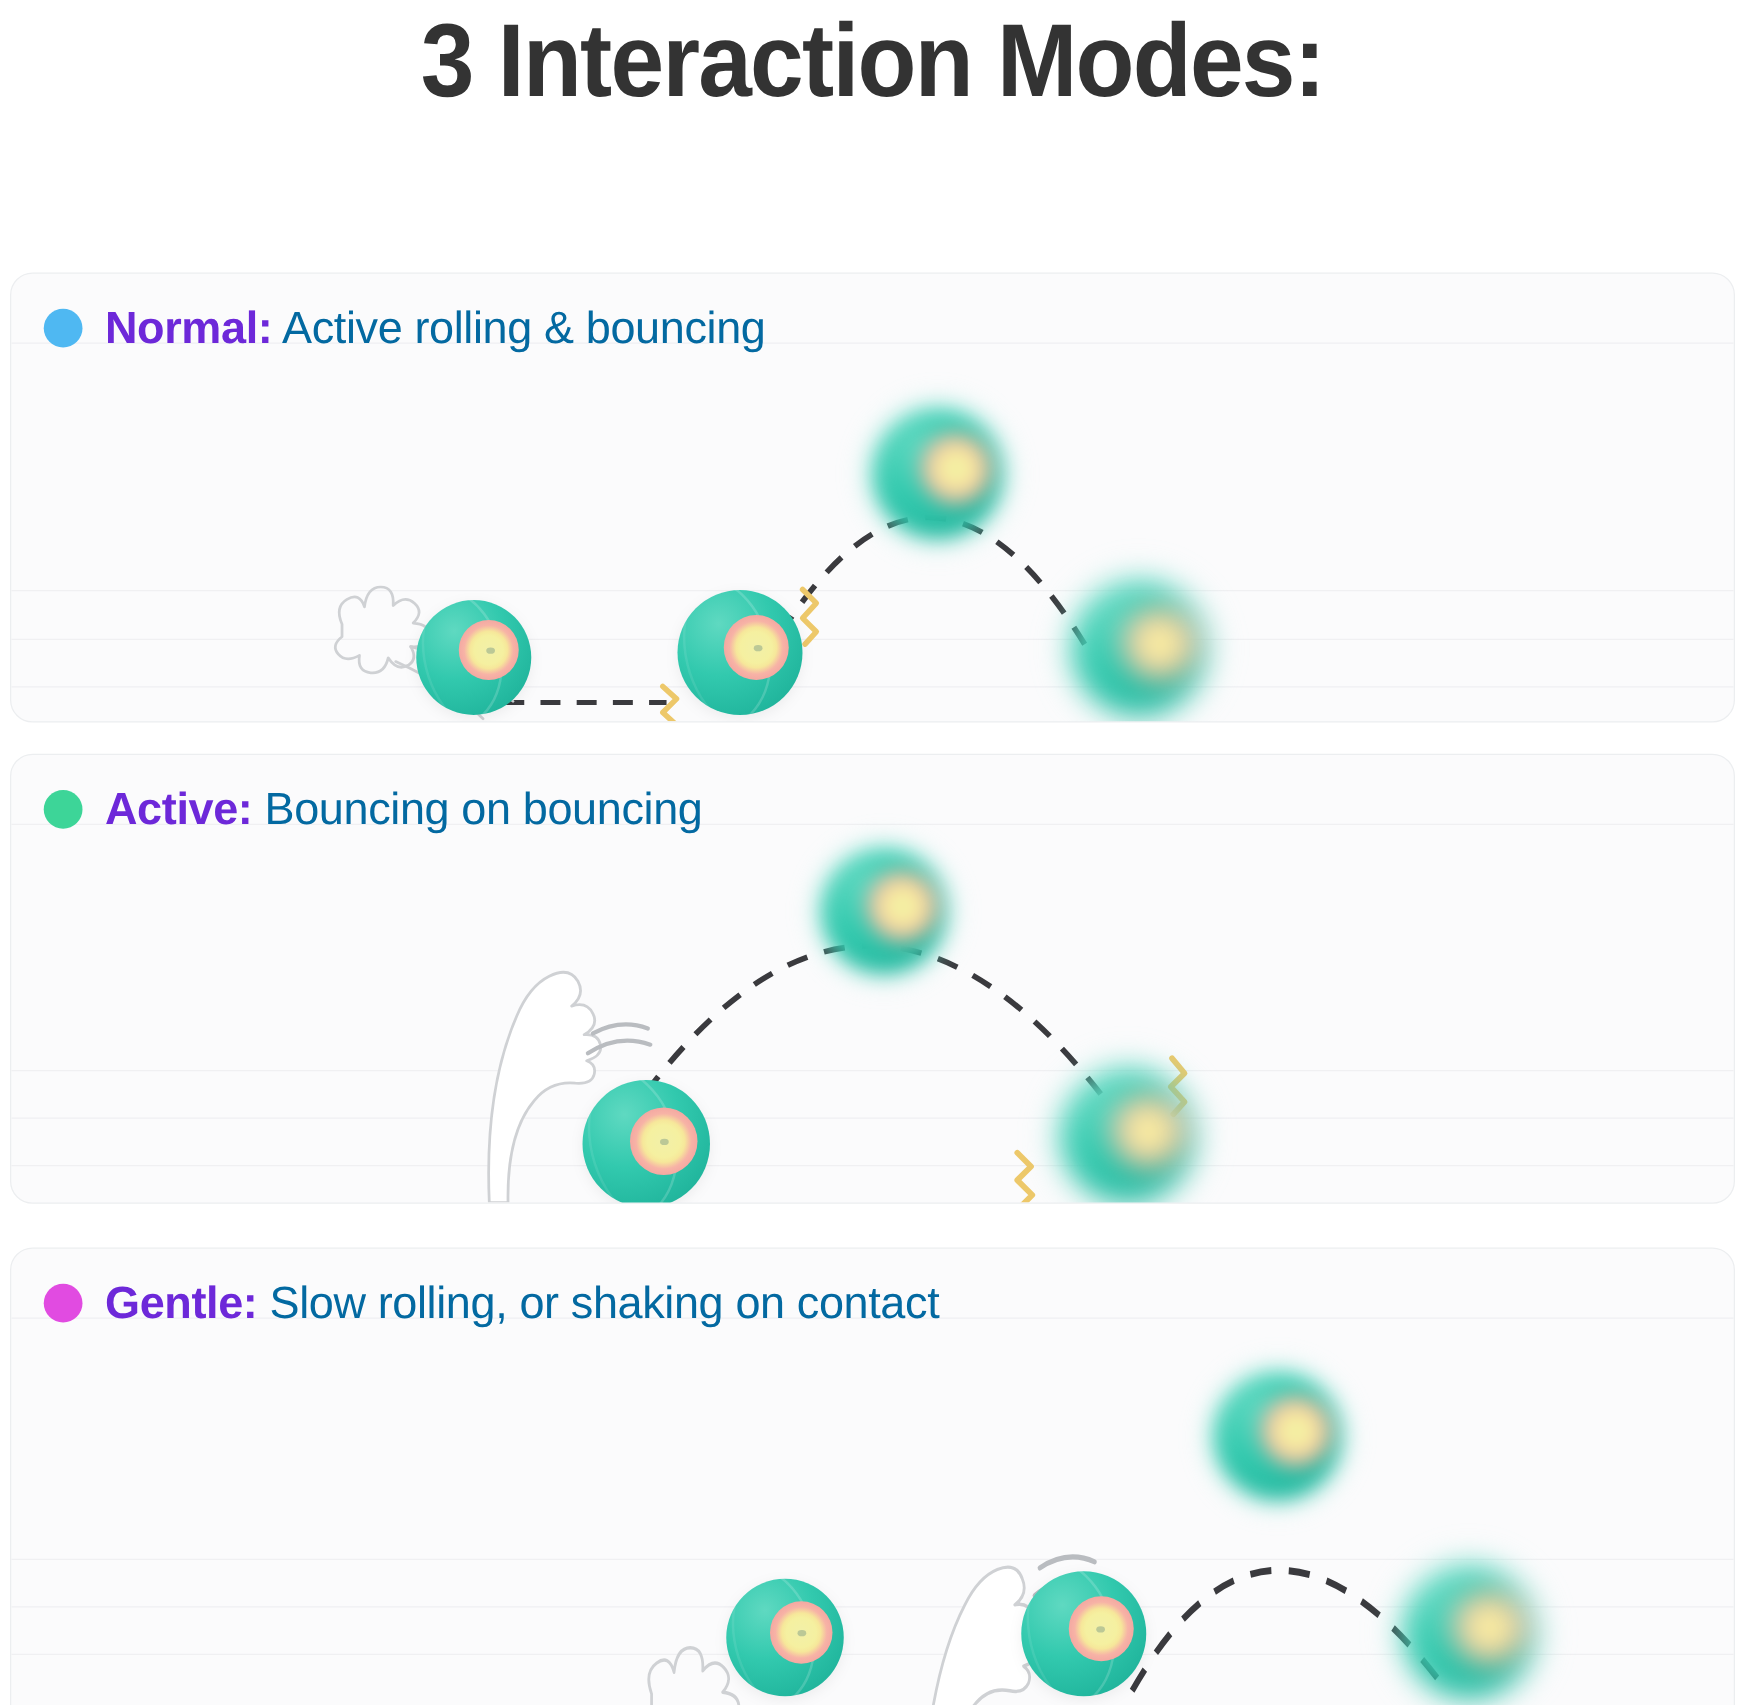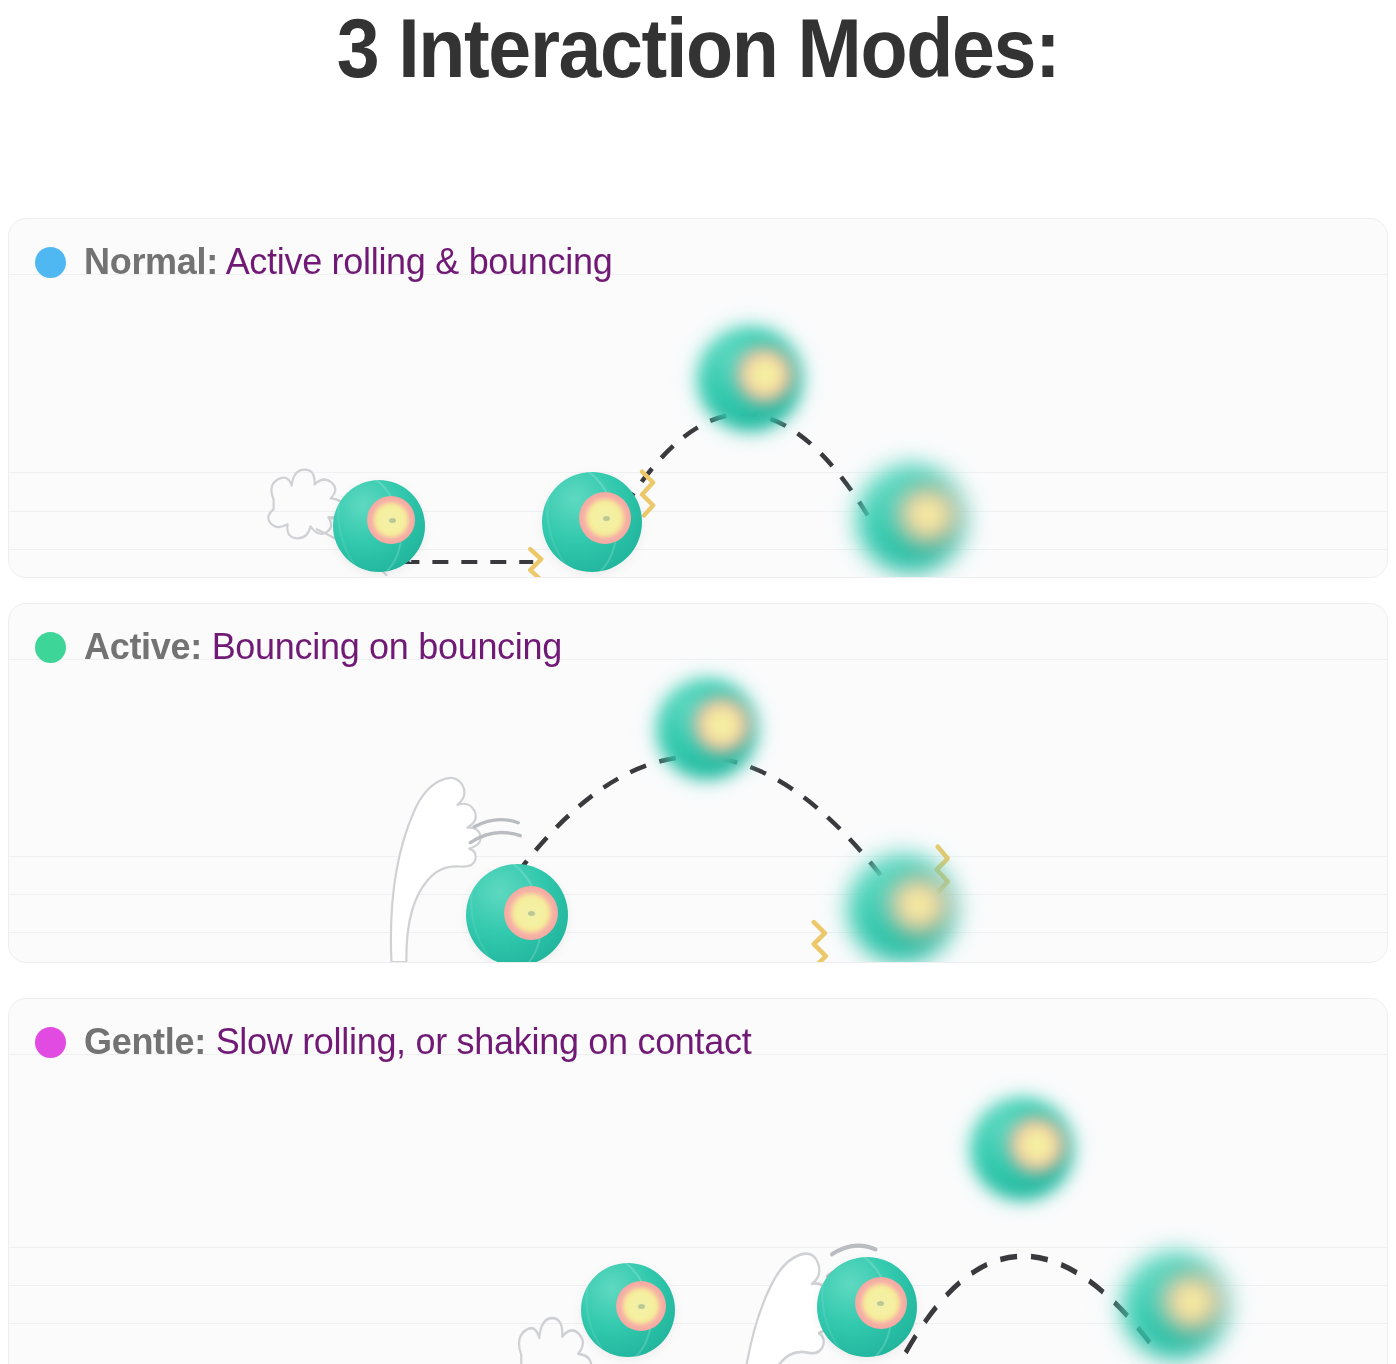--- a/index.html
+++ b/index.html
@@ -74,25 +74,25 @@
   }
   .mode-text {
     font-size: 36px;
     line-height: 42px;
     color: #2f2f33;
     white-space: nowrap;
     letter-spacing: -0.3px;
   }
   .mode-name {
     font-weight: 700;
-    color: #737373;
+    color: #6d28d9;
   }
   .mode-desc {
     font-weight: 400;
-    color: #701a75;
+    color: #0369a1;
   }
 
   
   .scene {
     position: absolute;
     inset: 0;
     z-index: 3;
   }
   .scene svg { display: block; width: 100%; height: 100%; }
 

